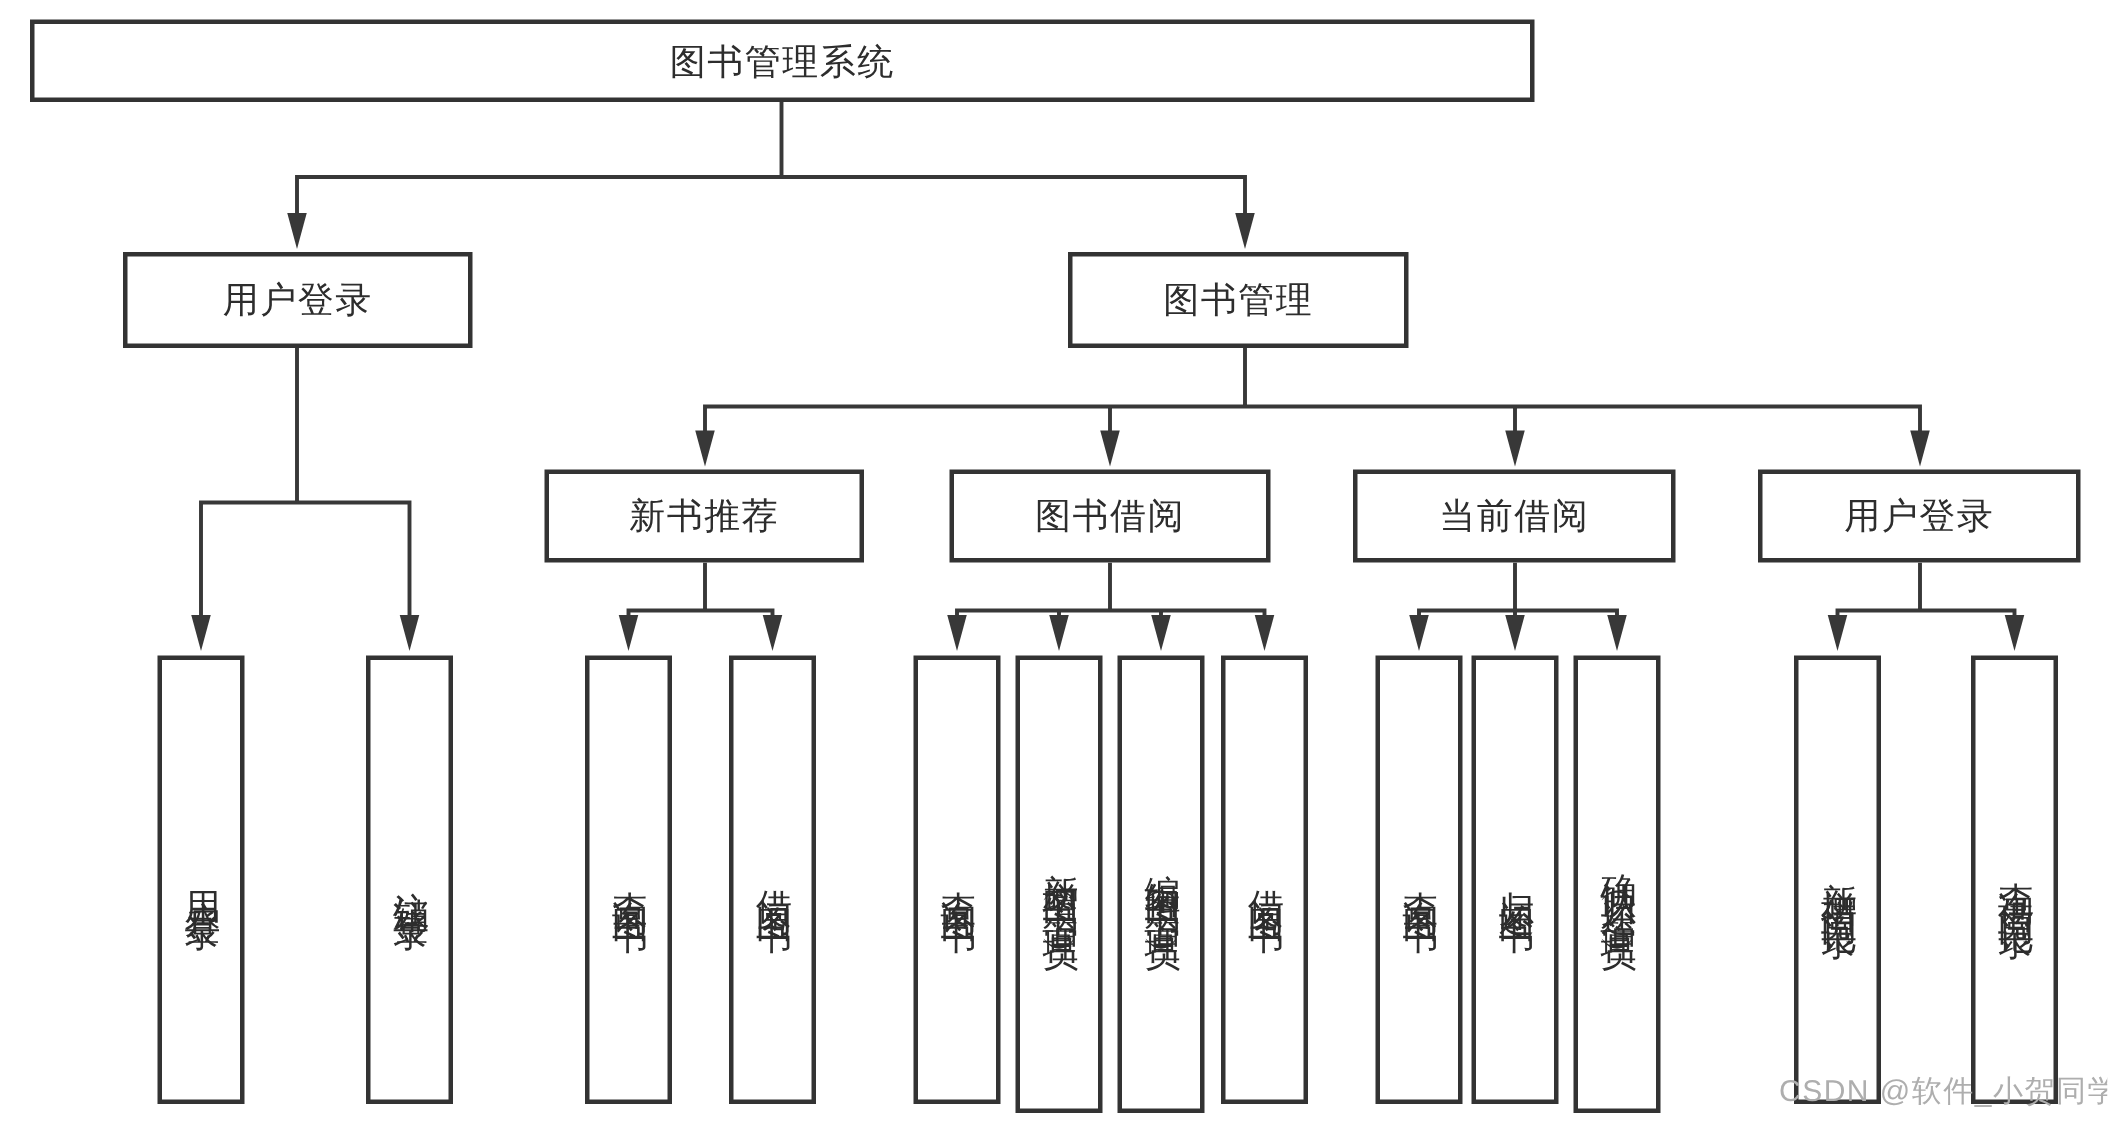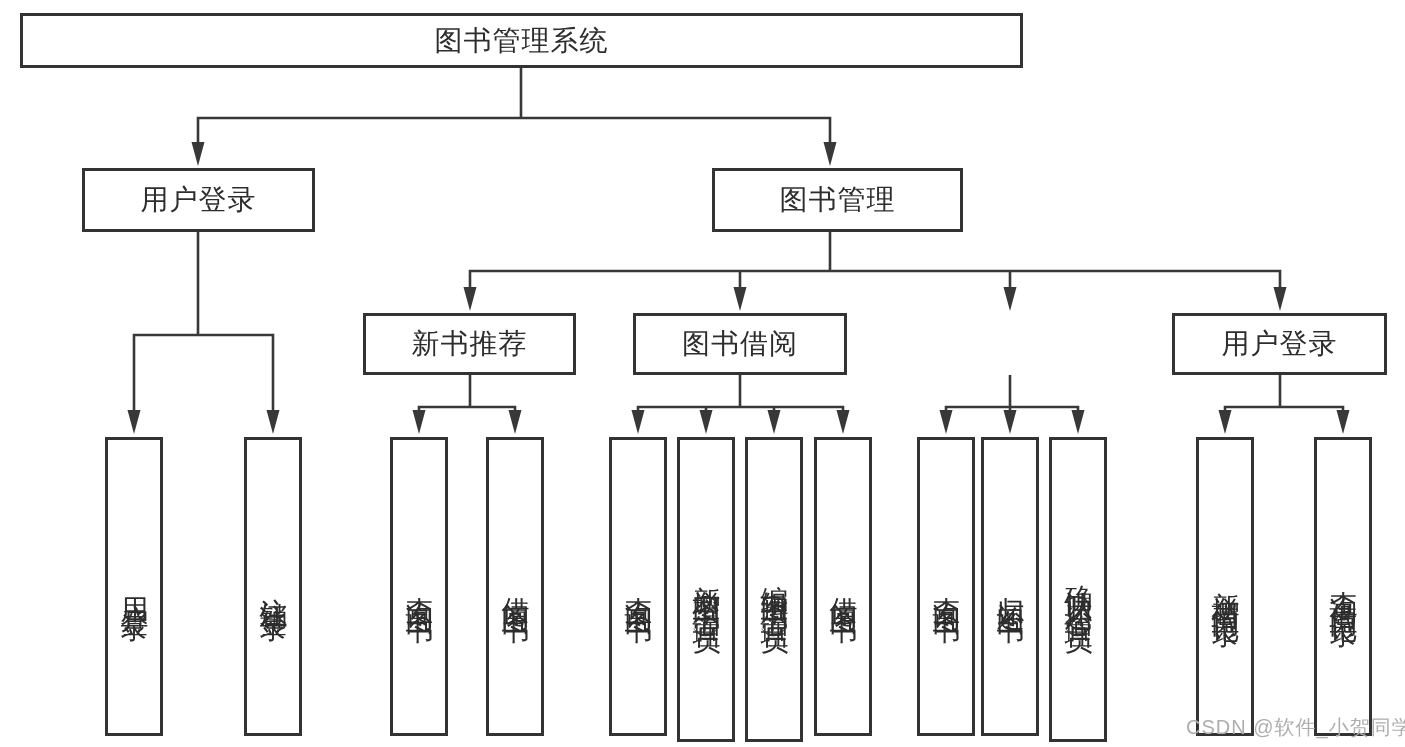--- a/index.html
+++ b/index.html
@@ -13,21 +13,21 @@
   }
   .connectors{position:absolute;left:0;top:0;width:1405px;height:747px;}
   .box{
     position:absolute;
     box-sizing:border-box;
     background:#ffffff;
     border:3px solid #333333;
     display:flex;
     align-items:center;
     justify-content:center;
-    font-size:28px;
+    font-size:24px;
     letter-spacing:1px;
     text-align:center;
   }
   .leaf .vtext{
     writing-mode:vertical-rl;
     text-orientation:mixed;
     line-height:1;
     letter-spacing:6px;
     white-space:nowrap;
   }
@@ -81,29 +81,32 @@
     <polygon fill="#383838" stroke="none" points="1336.5,410 1349.5,410 1343,434"></polygon>
   </svg>
 
   <div class="box" style="left:20px;top:13px;width:1003px;height:55px">
     <span>图书管理系统</span>
   </div>
 
   <div class="box" style="left:82px;top:168px;width:233px;height:64px">
     <span>用户登录</span>
   </div>
-  <div class="box" style="left:712px;top:168px;width:251px;height:64px">
+  <div class="box" style="left:712px;top:168px;width:227px;height:64px">
     <span>图书管理</span>
   </div>
 
   <div class="box" style="left:633px;top:313px;width:214px;height:62px">
     <span>图书借阅</span>
   </div>
   <div class="box" style="left:363px;top:313px;width:213px;height:62px">
     <span>新书推荐</span>
+  </div>
+  <div class="box" style="left:902px;top:313px;width:215px;height:62px">
+    <span>当前借阅</span>
   </div>
   <div class="box" style="left:1172px;top:313px;width:215px;height:62px">
     <span>用户登录</span>
   </div>
 
   <div class="box leaf" style="left:105px;top:437px;width:58px;height:299px">
     <span class="vtext">用户登录</span>
   </div>
   <div class="box leaf" style="left:244px;top:437px;width:58px;height:299px">
     <span class="vtext">注销登录</span>

